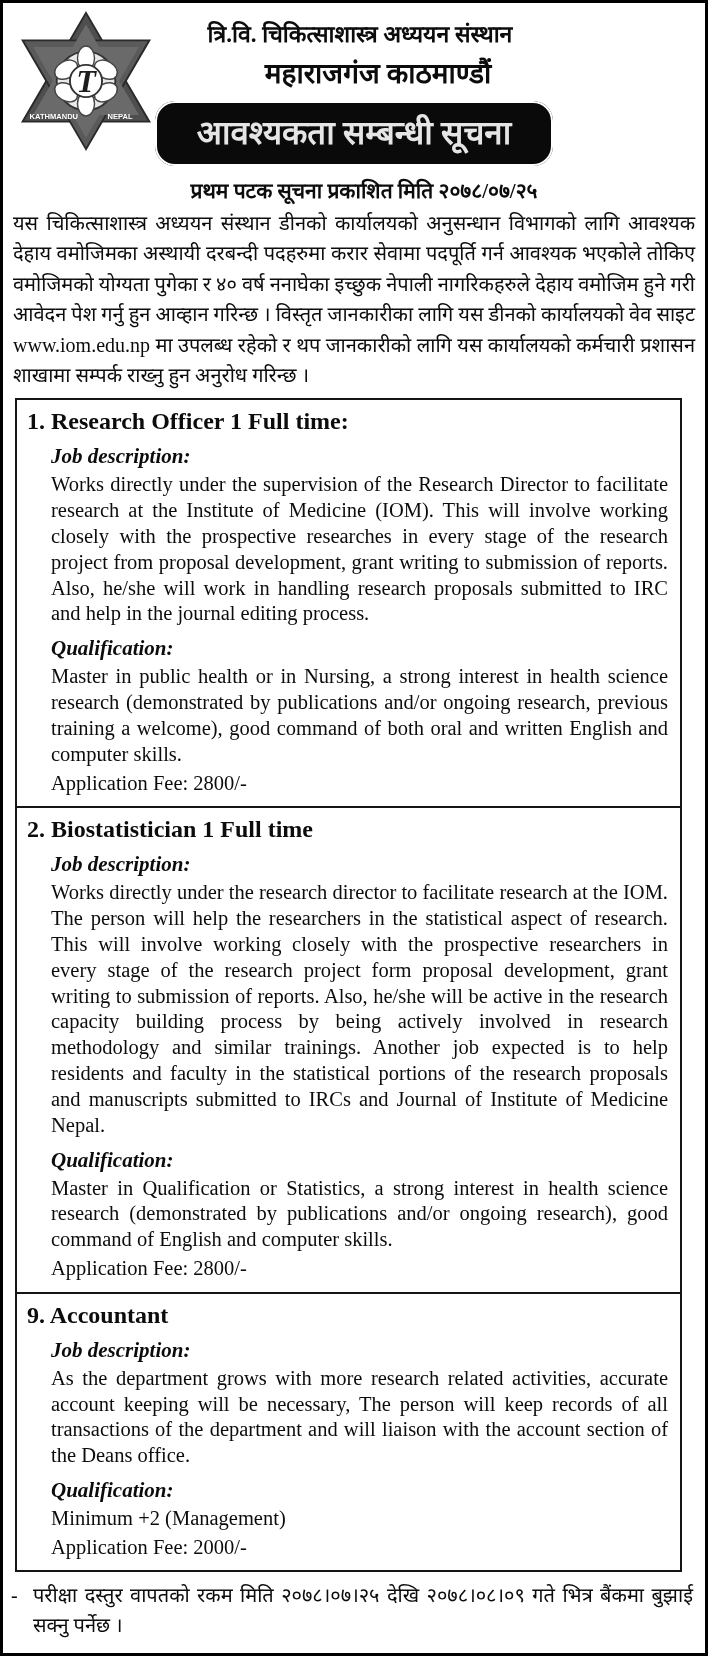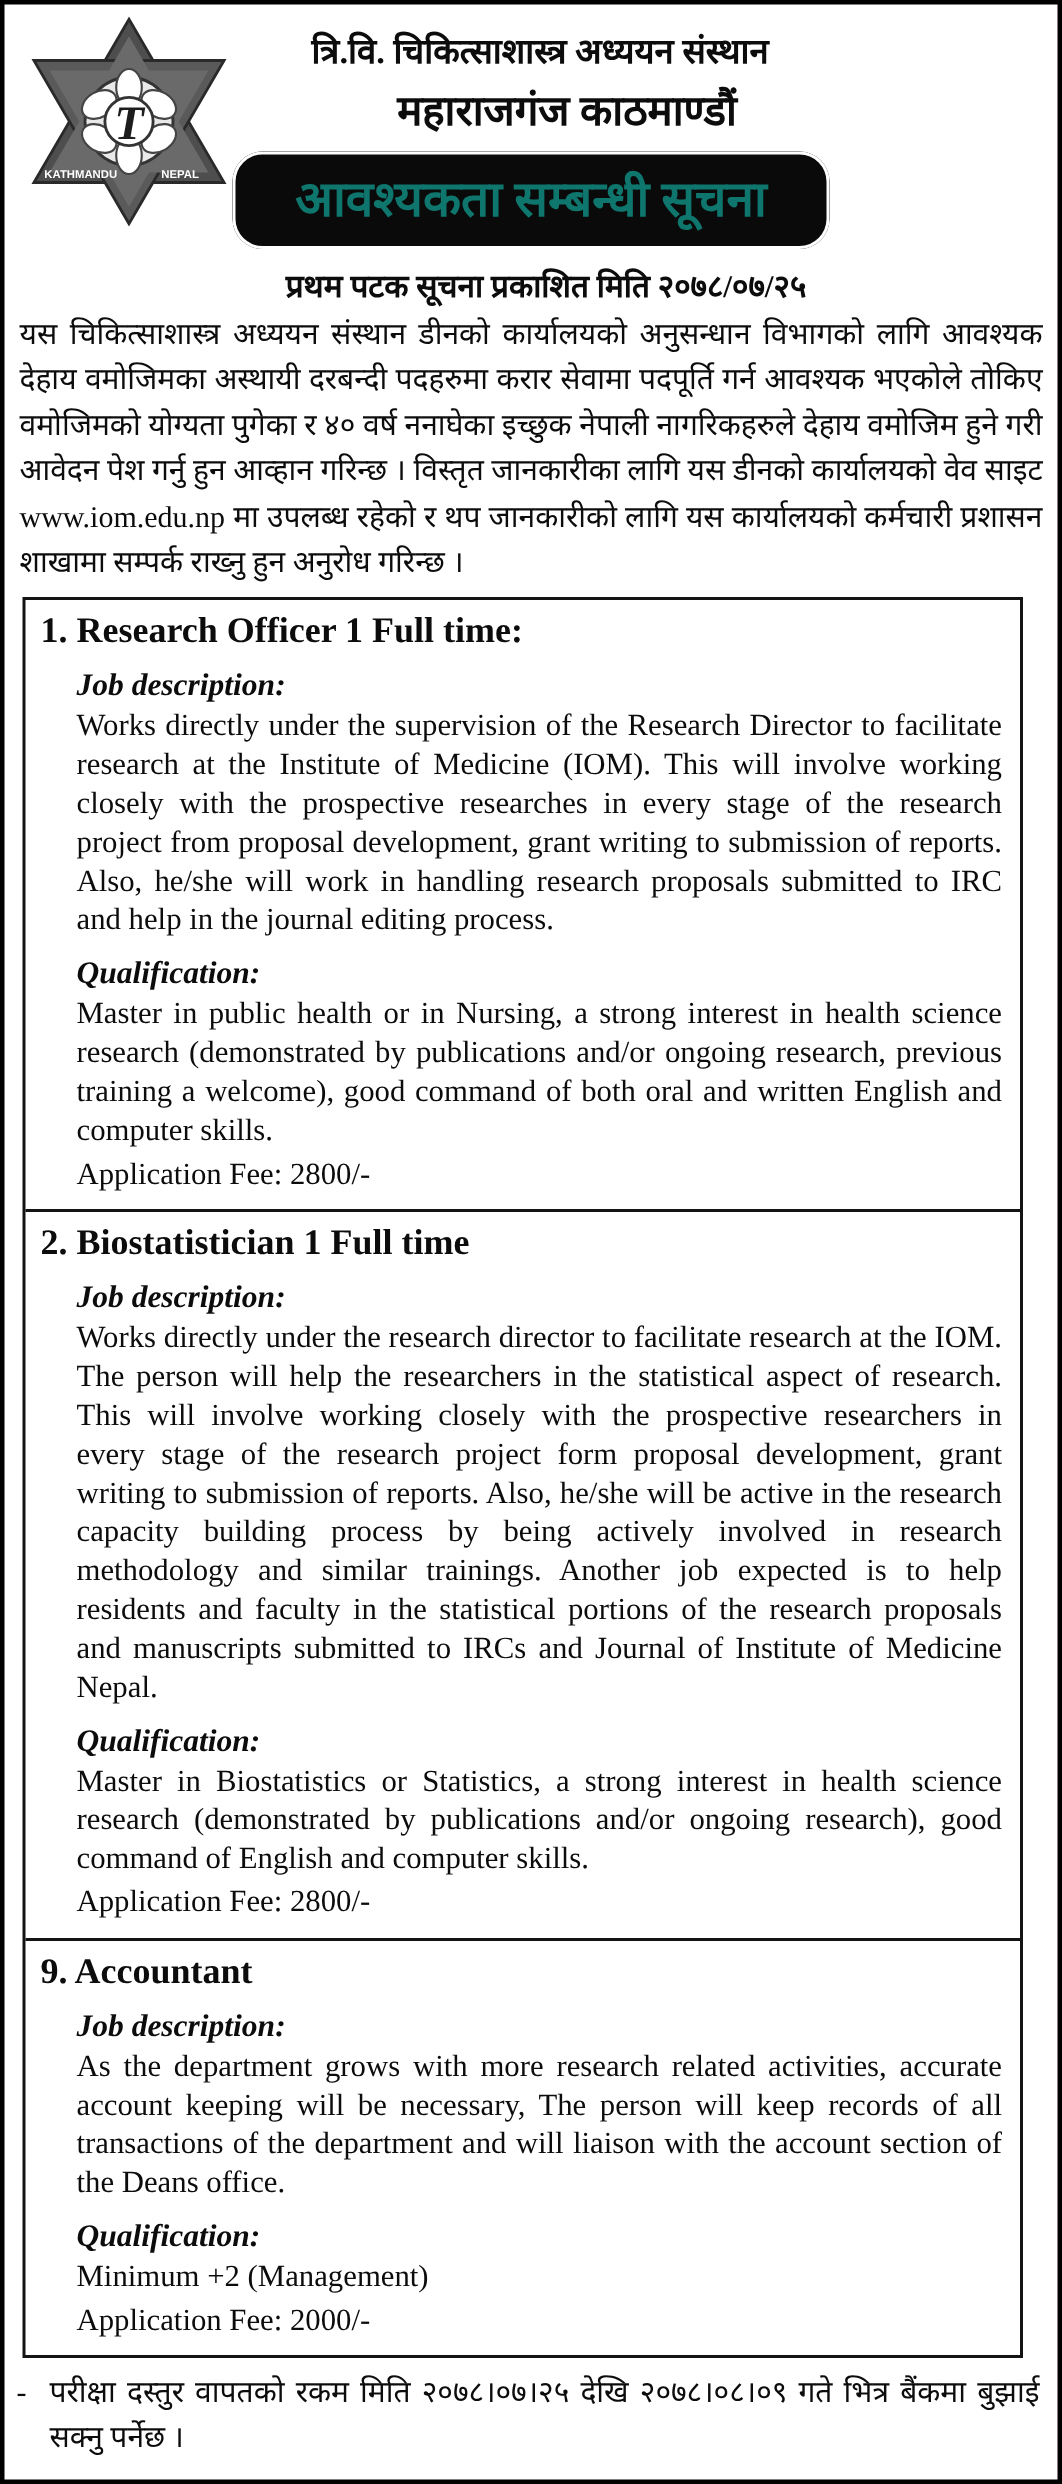--- a/index.html
+++ b/index.html
@@ -16,21 +16,21 @@
   
   .header{position:relative;text-align:center;padding-top:12px;}
   .logo{position:absolute;left:16px;top:8px;width:134px;height:140px;}
   .logo .logo-small{font-family:"Liberation Sans","DejaVu Sans",sans-serif;font-size:8px;font-weight:bold;fill:#ffffff;}
   .logo .logo-t{font-family:"Liberation Serif",serif;font-size:34px;font-weight:bold;font-style:italic;fill:#1d1d1d;}
   .hline1{font-size:23px;font-weight:bold;margin:2px 0 0;padding-left:12px;}
   .hline2{font-size:33px;font-weight:bold;margin:4px 0 0;}
   .hline3{font-size:28px;font-weight:bold;margin:4px 0 0;padding-left:48px;}
   .badge{
     display:inline-block;margin-top:10px;
-    background:#0a0a0a;color:#0f766e;
+    background:#0a0a0a;color:#e5e5e5;
     font-size:33px;font-weight:bold;
     padding:8px 42px 12px;border-radius:20px;
     box-shadow:0 0 0 2px #fff inset;
   }
   .published{font-size:21px;font-weight:bold;margin:10px 0 4px;padding-left:20px;}
   
   .intro{
     font-size:20px;line-height:1.52;text-align:justify;
     margin:2px 10px 8px 10px;
   }
@@ -105,21 +105,21 @@
         <p class="fee">Application Fee: 2800/-</p>
       </div>
     </article>
 
     <article class="job">
       <h2 class="job-title">2. Biostatistician 1 Full time</h2>
       <div class="job-body">
         <div class="sub-label">Job description:</div>
         <p class="job-text">Works directly under the research director to facilitate research at the IOM. The person will help the researchers in the statistical aspect of research. This will involve working closely with the prospective researchers in every stage of the research project form proposal development, grant writing to submission of reports. Also, he/she will be active in the research capacity building process by being actively involved in research methodology and similar trainings. Another job expected is to help residents and faculty in the statistical portions of the research proposals and manuscripts submitted to IRCs and Journal of Institute of Medicine Nepal.</p>
         <div class="sub-label">Qualification:</div>
-        <p class="job-text">Master in Biostatistics or Statistics, a strong interest in health science research (demonstrated by publications and/or ongoing research), good command of English and computer skills.</p>
+        <p class="job-text">Master in Qualification or Statistics, a strong interest in health science research (demonstrated by publications and/or ongoing research), good command of English and computer skills.</p>
         <p class="fee">Application Fee: 2800/-</p>
       </div>
     </article>
 
     <article class="job">
       <h2 class="job-title">9. Accountant</h2>
       <div class="job-body">
         <div class="sub-label">Job description:</div>
         <p class="job-text">As the department grows with more research related activities, accurate account keeping will be necessary, The person will keep records of all transactions of the department and will liaison with the account section of the Deans office.</p>
         <div class="sub-label">Qualification:</div>

